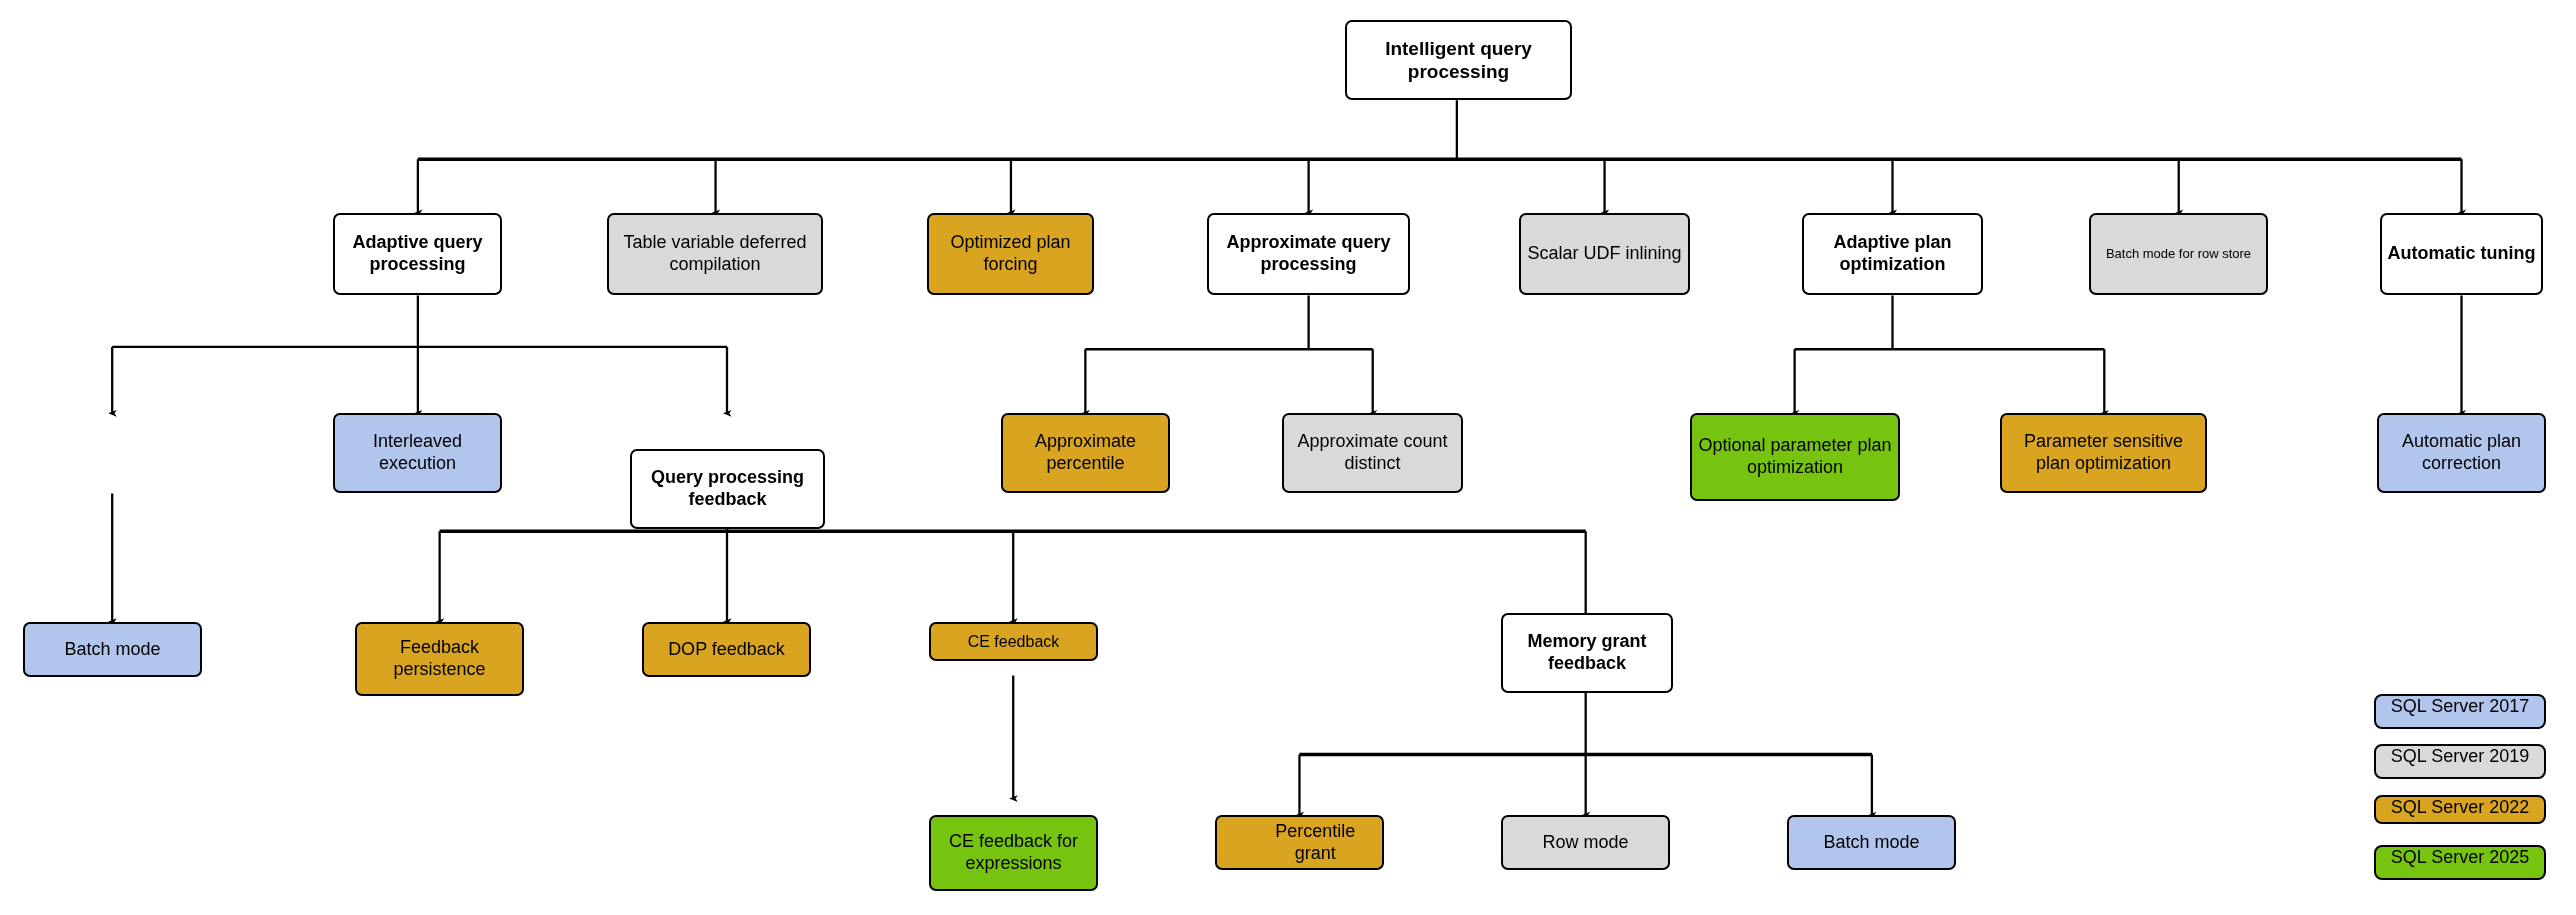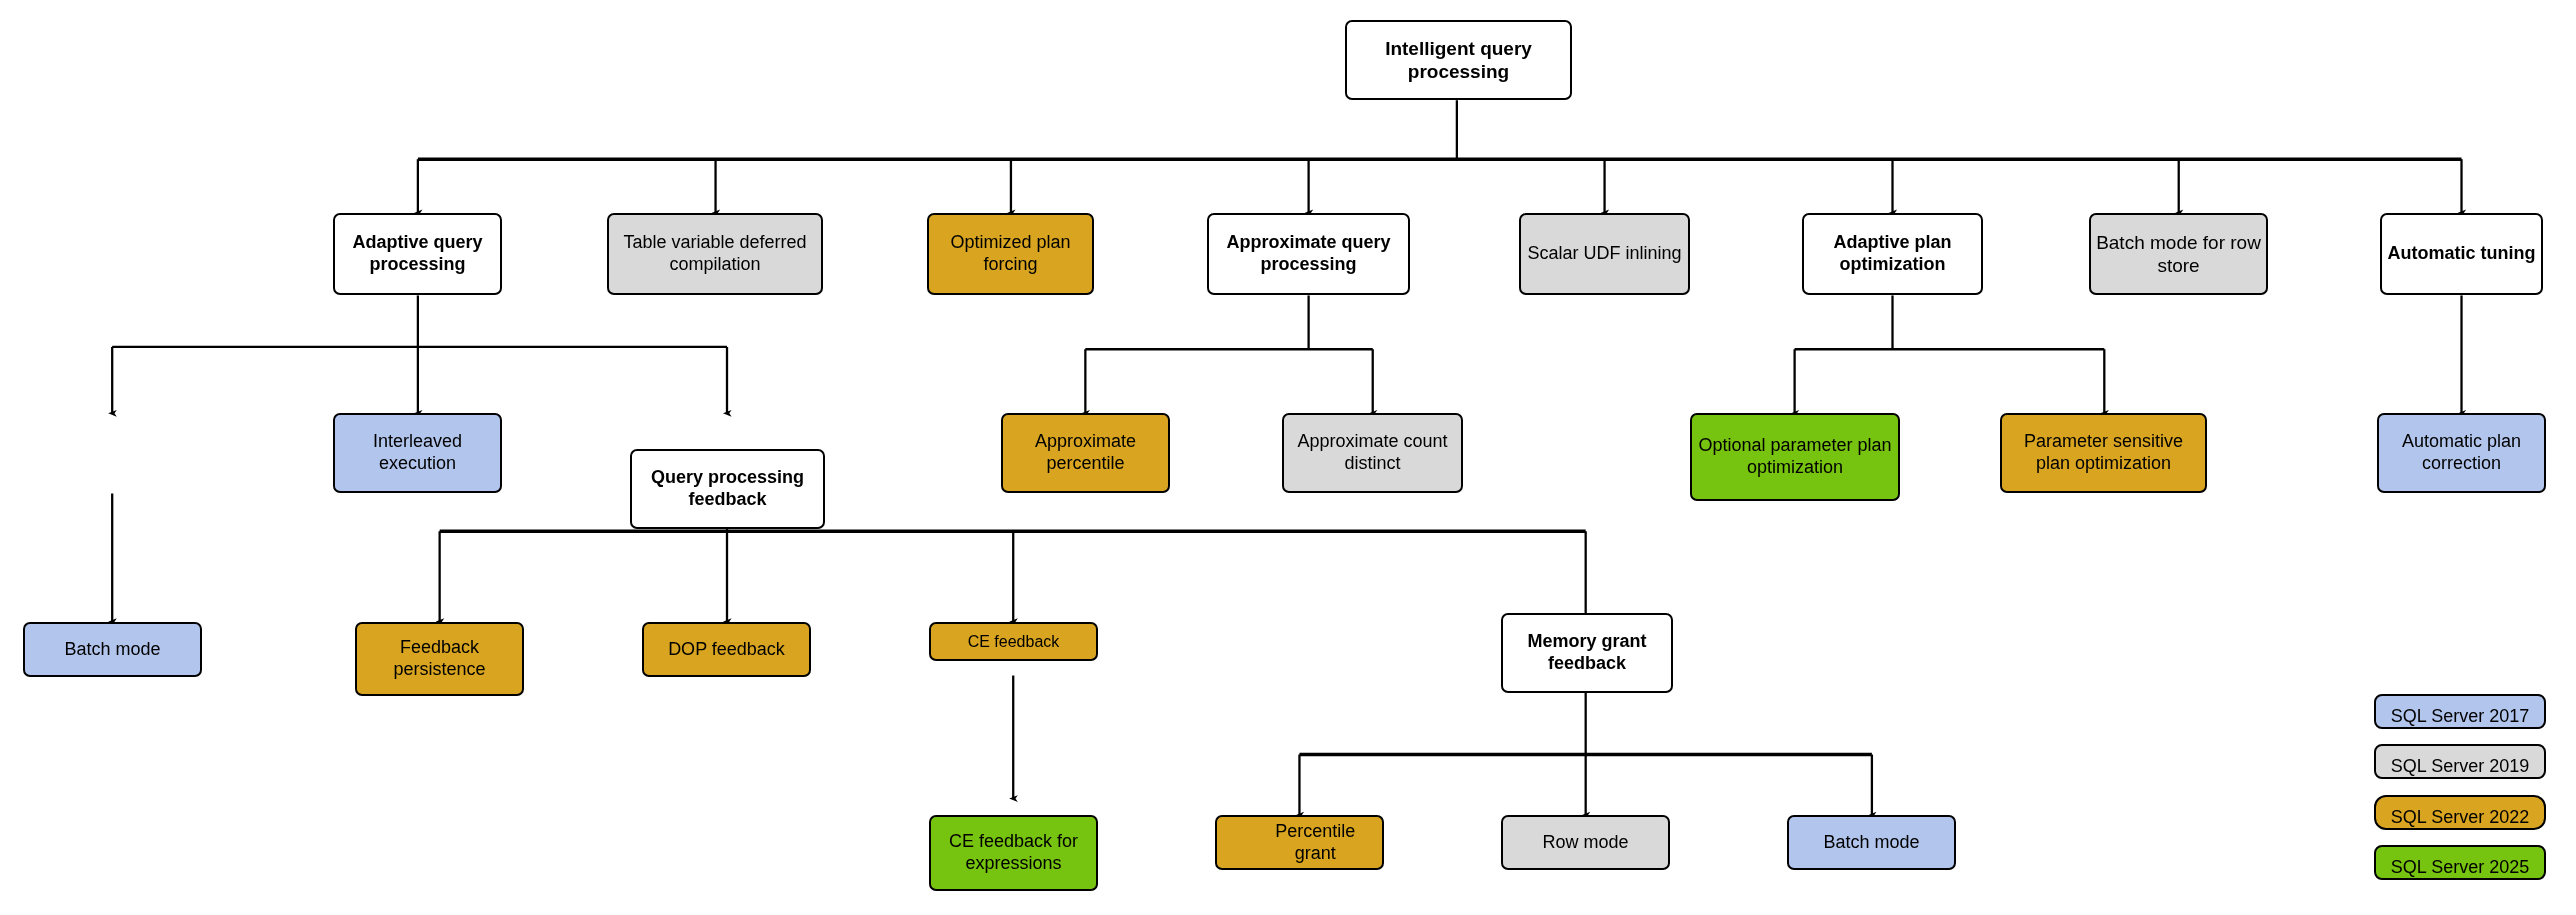--- a/index.html
+++ b/index.html
@@ -25,21 +25,21 @@
   .fill-gray{background:#d9d9d9;font-weight:normal;}
   .fill-gold{background:#d9a521;font-weight:normal;}
   .fill-blue{background:#b2c5ed;font-weight:normal;}
   .fill-green{background:#76c40f;font-weight:normal;}
   .legend{position:absolute;}
   .legend-item{
     position:absolute;
     box-sizing:border-box;
     border:2.3px solid #000000;
     border-radius:8px;
-    display:flex;align-items:flex-end;justify-content:center;
+    display:flex;align-items:flex-start;justify-content:center;
     font-size:18px;color:#000;
   }
 </style>
 </head>
 <body>
 
 <div id="canvas">
 
   <svg id="wires" viewBox="0 0 4500 1600">
     <defs>
@@ -120,21 +120,21 @@
   </div>
 
   <div class="node fill-gray" style="left:1519px;top:213px;width:171px;height:82px;font-size:18px;">
     <span class="lbl">Scalar UDF inlining</span>
   </div>
 
   <div class="node fill-white" style="left:1802px;top:213px;width:181px;height:82px;font-size:18px;">
     <span class="lbl">Adaptive plan optimization</span>
   </div>
 
-  <div class="node fill-gray" style="left:2089px;top:213px;width:179px;height:82px;font-size:19px;">
+  <div class="node fill-gray" style="left:2089px;top:213px;width:179px;height:82px;font-size:13px;">
     <span class="lbl">Batch mode for row store</span>
   </div>
 
   <div class="node fill-white" style="left:2380px;top:213px;width:163px;height:82px;font-size:18px;">
     <span class="lbl">Automatic tuning</span>
   </div>
 
 
   <div class="node fill-blue" style="left:333px;top:413px;width:169px;height:80px;font-size:18px;">
     <span class="lbl">Interleaved execution</span>
@@ -200,21 +200,21 @@
     <span class="lbl">Batch mode</span>
   </div>
 
   <div class="legend" style="left:2374px;top:694px;width:183px;height:200px;">
     <div class="legend-item fill-blue" style="left:0px;top:0px;width:172px;height:35px;">
       <span>SQL Server 2017</span>
     </div>
     <div class="legend-item fill-gray" style="left:0px;top:50px;width:172px;height:35px;">
       <span>SQL Server 2019</span>
     </div>
-    <div class="legend-item fill-gold" style="left:0px;top:101px;width:172px;height:35px;border-radius:12px;">
+    <div class="legend-item fill-gold" style="left:0px;top:101px;width:172px;height:29px;">
       <span>SQL Server 2022</span>
     </div>
     <div class="legend-item fill-green" style="left:0px;top:151px;width:172px;height:35px;">
       <span>SQL Server 2025</span>
     </div>
   </div>
 
 </div>
 
 

